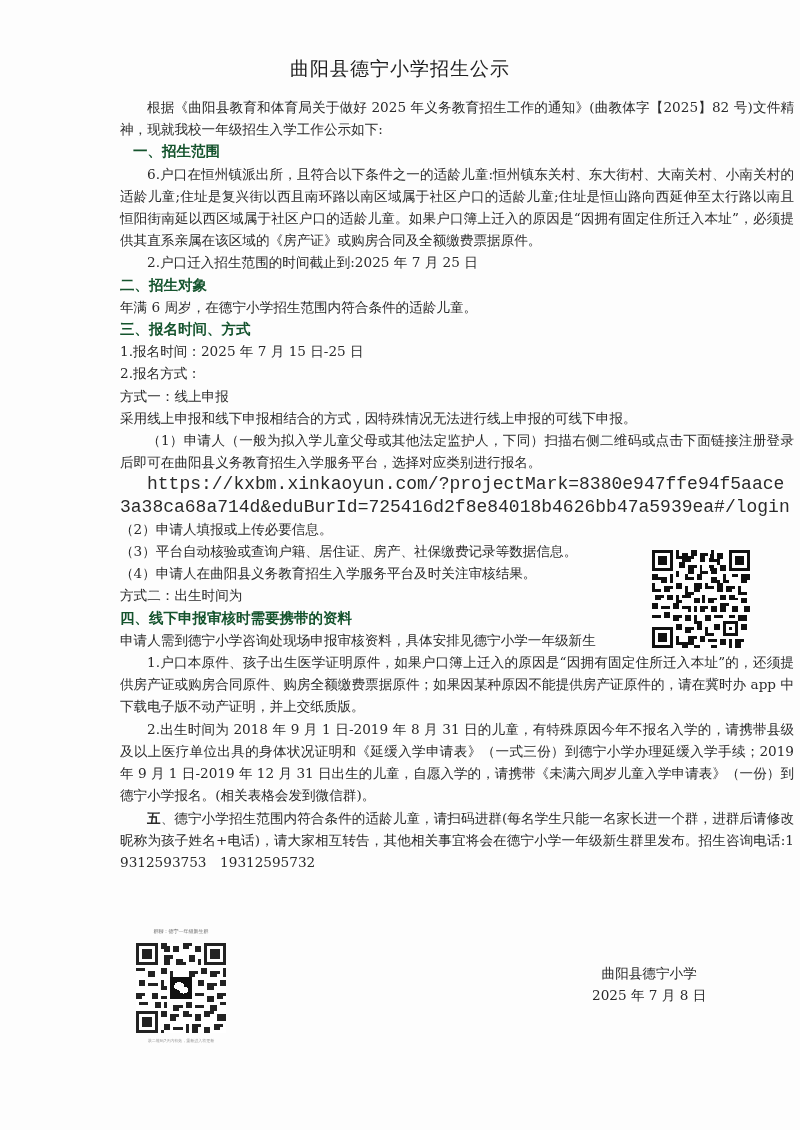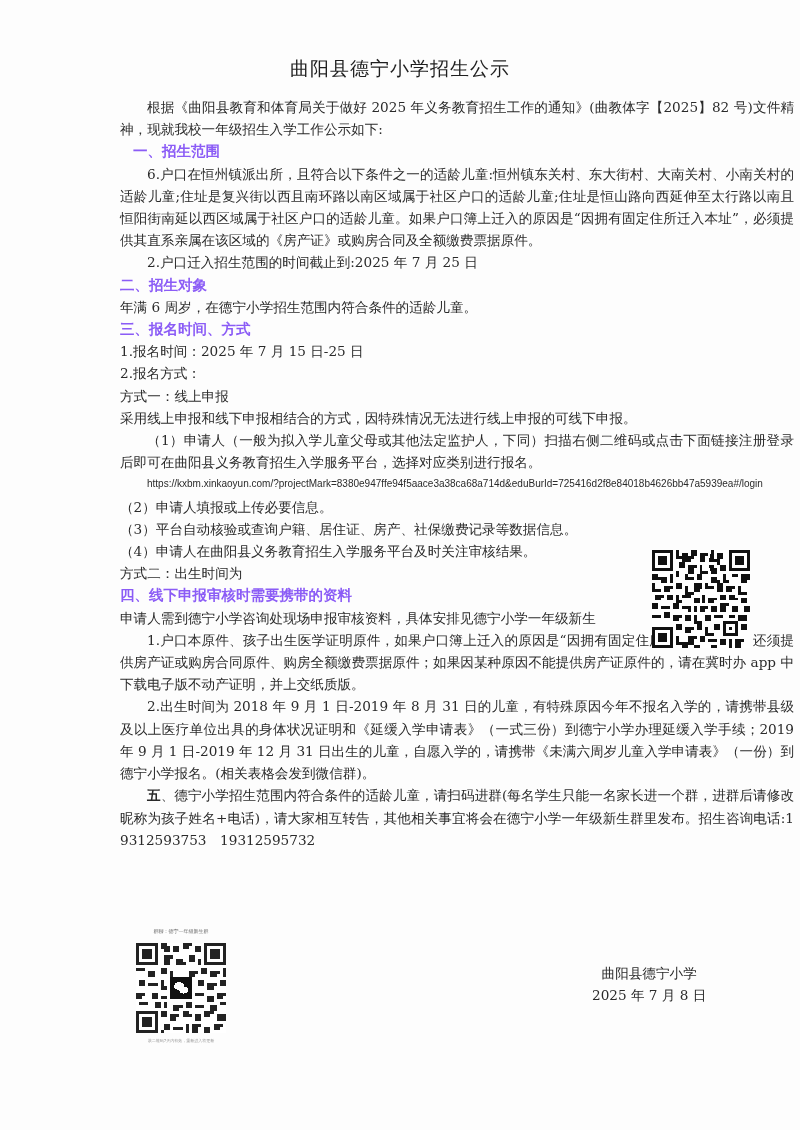--- a/index.html
+++ b/index.html
@@ -4,23 +4,23 @@
   <style>
     html, body { margin: 0; padding: 0; background: #ffffff; }
     body { width: 800px; height: 1130px; position: relative; overflow: hidden;
       font-family: "DejaVu Serif", "Liberation Serif", serif; color: #2a2a2a; }
     .page { position: absolute; left: 0; top: 0; width: 800px; height: 1130px; background: #fdfdfd; }
     .title { position: absolute; left: 0; width: 800px; top: 56px; text-align: center;
       font-size: 19px; letter-spacing: 1px; color: #1e1e1e; font-family: "DejaVu Sans", sans-serif; }
     .body { position: absolute; left: 80px; top: 96px; width: 674px; font-size: 13.6px; line-height: 22.2px; margin-left: 40px; }
     .p { margin: 0; text-align: justify; text-align-last: left; word-break: break-all; }
     .ind { text-indent: 27px; }
-    .h { font-family: "DejaVu Sans", sans-serif; font-weight: bold; font-size: 14.5px; color: #8b5cf6; }
+    .h { font-family: "DejaVu Sans", sans-serif; font-weight: bold; font-size: 14.5px; color: #14532d; }
     .h.ind { text-indent: 13px; }
-    .url { font-family: Liberation Sans, sans-serif; font-size: 10px; }
+    .url { font-family: Liberation Mono, monospace; font-size: 18px; }
     .b { font-weight: bold; font-family: "DejaVu Sans", sans-serif; }
     .short { width: 566px; }
     .qr1 { position: absolute; left: 652px; top: 550px; width: 98px; height: 98px; }
     .qr2wrap { position: absolute; left: 128px; top: 926px; width: 106px; height: 128px; }
     .qr2cap { font-size: 5px; color: #666; text-align: center; font-family: "DejaVu Sans", sans-serif; height: 10px; line-height: 10px; white-space: nowrap; overflow: hidden; }
     .qr2 { position: absolute; left: 8px; top: 17px; width: 90px; height: 90px; }
     .qr2foot { position: absolute; left: 0; top: 112px; width: 106px; font-size: 4px; color: #999; text-align: center; white-space: nowrap; overflow: hidden; font-family: "DejaVu Sans", sans-serif; }
     .sign { position: absolute; left: 592px; top: 962px; font-size: 13.6px; line-height: 22px; color: #2a2a2a; }
     .sign div { text-align: center; }
   </style>

